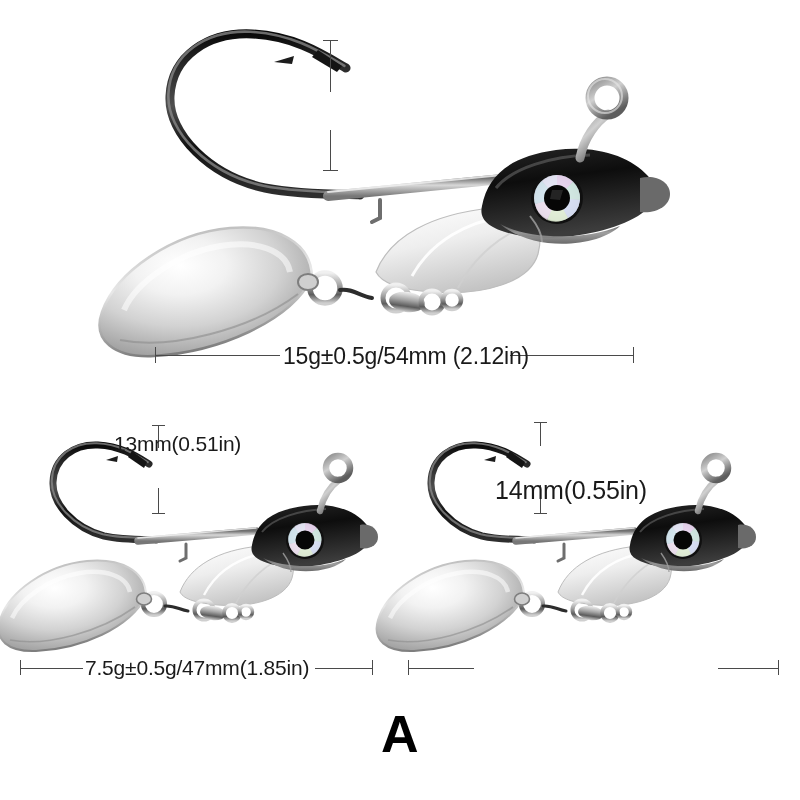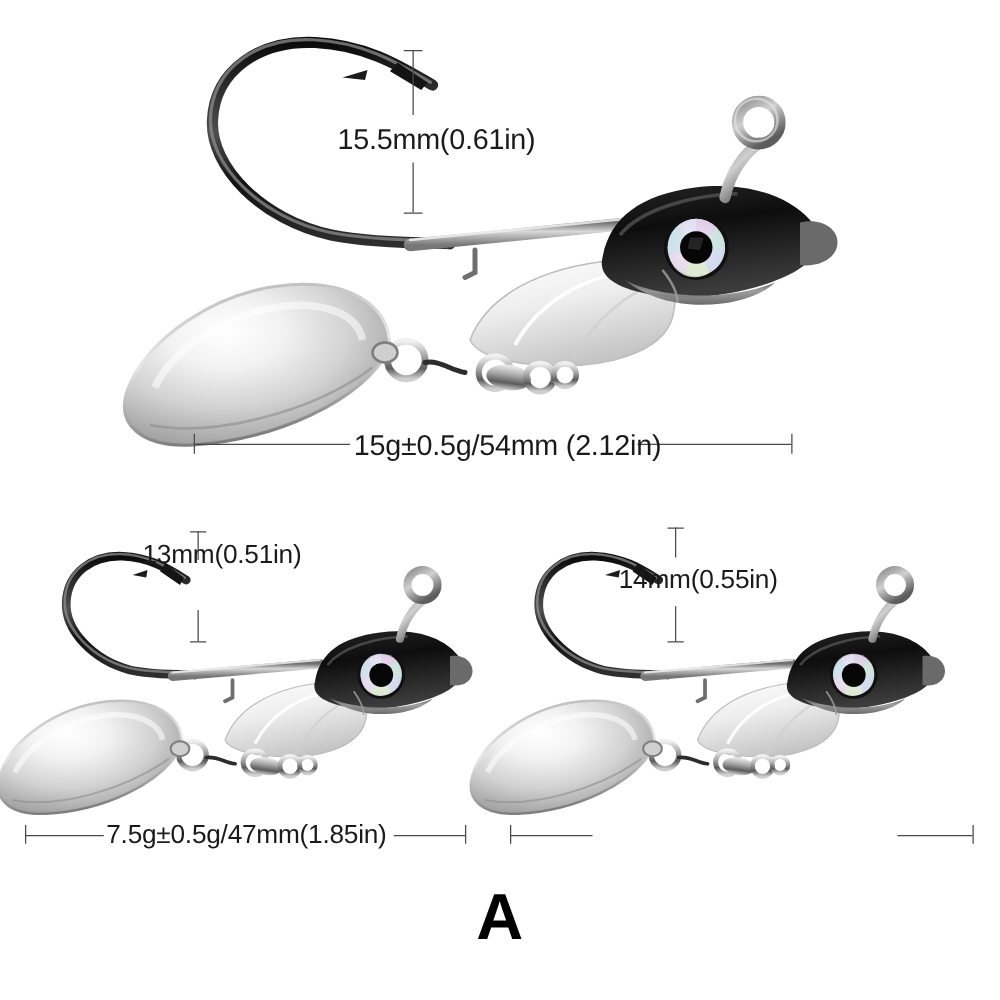--- a/index.html
+++ b/index.html
@@ -231,21 +231,20 @@
 
         <ellipse cx="248" cy="272" rx="10" ry="8" fill="#cfcfcf" stroke="#7e7e7e" stroke-width="2"></ellipse>
       </g>
     </svg>
   </div>
 
   <div class="v-cap" style="left:323px; top:40px; width:15px;"></div>
   <div class="v-rule" style="left:330px; top:40px; height:52px;"></div>
   <div class="v-rule" style="left:330px; top:130px; height:40px;"></div>
   <div class="v-cap" style="left:323px; top:170px; width:15px;"></div>
-  <div class="dim-text" style="left:270px; top:98px; font-size:23px;">15.5mm(0.61in)</div>
 
   <div class="h-cap" style="left:155px; top:347px; height:16px;"></div>
   <div class="h-rule" style="left:155px; top:355px; width:125px;"></div>
   <div class="h-rule" style="left:510px; top:355px; width:123px;"></div>
   <div class="h-cap" style="left:633px; top:347px; height:16px;"></div>
   <div class="dim-text" style="left:283px; top:343px; font-size:23px;">15g±0.5g/54mm (2.12in)</div>
 
   <div class="lure" style="left:8px; top:410px;">
     <svg width="360" height="240" viewBox="0 0 360 240">
 
@@ -433,21 +432,21 @@
         <path d="M 2 230 C 38 237, 92 222, 127 197" fill="none" stroke="#8c8c8c" stroke-width="1.6" opacity="0.6"></path>
         <ellipse cx="136" cy="189" rx="7.5" ry="6" fill="#cfcfcf" stroke="#7e7e7e" stroke-width="1.6"></ellipse>
       </g>
     </svg>
   </div>
 
   <div class="v-cap" style="left:534px; top:422px; width:13px;"></div>
   <div class="v-rule" style="left:540px; top:422px; height:24px;"></div>
   <div class="v-rule" style="left:540px; top:485px; height:28px;"></div>
   <div class="v-cap" style="left:534px; top:513px; width:13px;"></div>
-  <div class="dim-text" style="left:495px; top:452px; font-size:21px;">14mm(0.55in)</div>
+  <div class="dim-text" style="left:495px; top:476px; font-size:25px;">14mm(0.55in)</div>
 
   <div class="h-cap" style="left:408px; top:660px; height:15px;"></div>
   <div class="h-rule" style="left:408px; top:668px; width:66px;"></div>
   <div class="h-rule" style="left:718px; top:668px; width:60px;"></div>
   <div class="h-cap" style="left:778px; top:660px; height:15px;"></div>
 
   <div class="plate-letter" style="left:381px; top:708px; font-size:52px;">A</div>
 
 </div>
 

